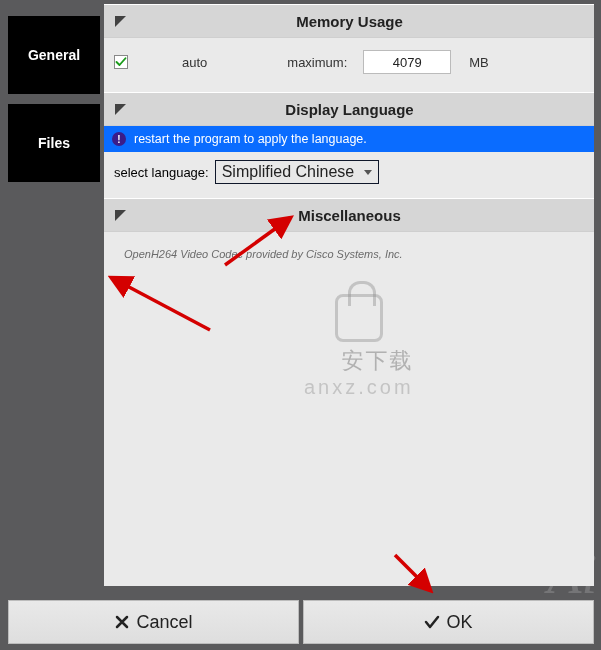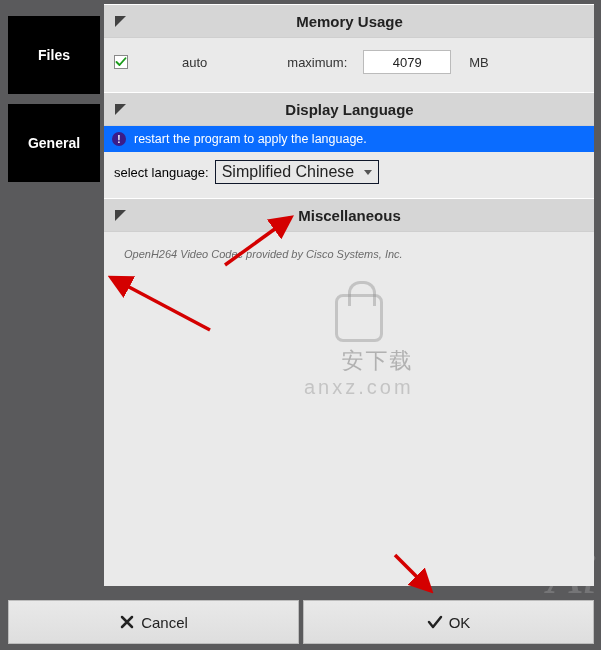--- a/index.html
+++ b/index.html
@@ -140,21 +140,21 @@
   
   .footer {
     position: absolute; left: 8px; bottom: 6px;
     width: 586px; height: 44px;
     display: flex; gap: 4px;
   }
   .btn {
     flex: 1; background: linear-gradient(#e9e9e9, #dedede);
     border: 1px solid #bcbcbc;
     display: flex; align-items: center; justify-content: center;
-    gap: 6px; font-size: 15px; color: #222; cursor: pointer;
+    gap: 6px; font-size: 18px; color: #222; cursor: pointer;
   }
   .btn svg { width: 16px; height: 16px; }
 
   
   .arrows { position: absolute; left: 0; top: 0; width: 601px; height: 650px; pointer-events: none; }
 
   
   .bg-ai {
     position: absolute; right: 4px; bottom: 44px;
     font-size: 56px; color: rgba(200,200,200,0.25);
@@ -164,24 +164,24 @@
 </style>
 </head>
 <body>
 
 <div class="app">
 
   <div class="bg-ai">Ai</div>
 
   <div class="sidebar">
     <div class="tab">
+      <span>General</span>
+    </div>
+    <div class="tab">
       <span>Files</span>
-    </div>
-    <div class="tab">
-      <span>General</span>
     </div>
   </div>
 
   <div class="main">
 
     <div class="section">
       <div class="section-header">
         <span class="collapse-tri"></span>
         <span class="section-title">Memory Usage</span>
       </div>

